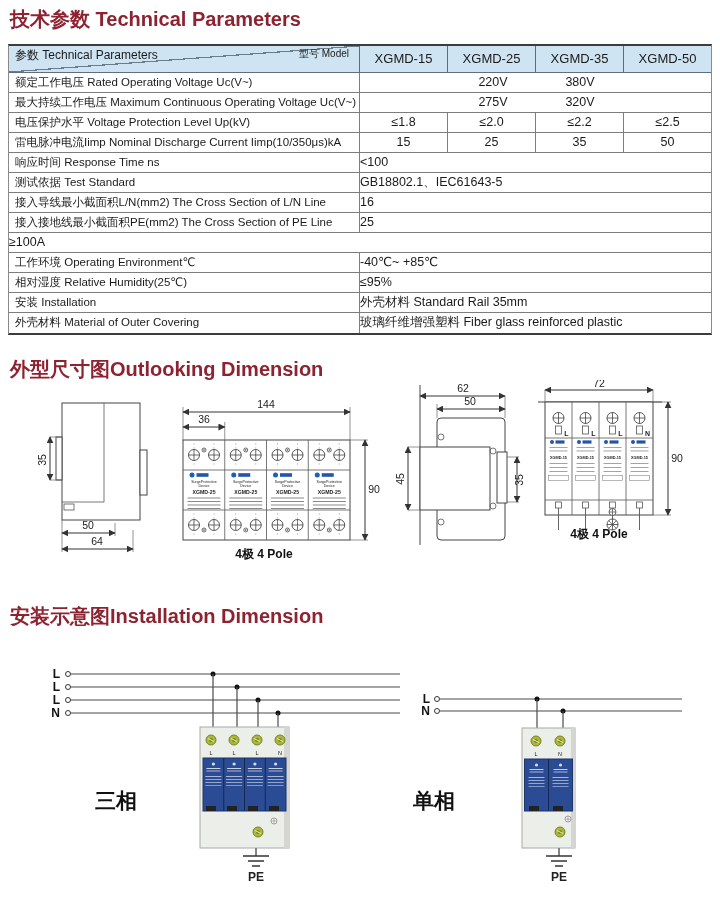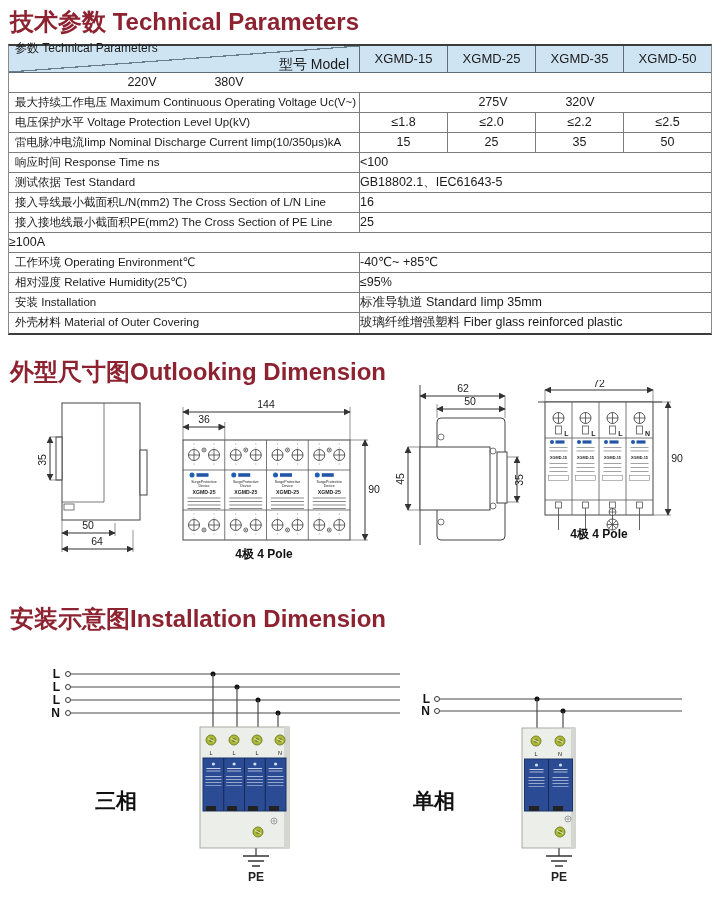--- a/index.html
+++ b/index.html
@@ -1,31 +1,31 @@
 <!DOCTYPE html>
 <html><head>
 <meta charset="utf-8">
 <style>
   html,body{margin:0;padding:0;background:#fff;}
   .page{position:relative;width:720px;height:897px;background:#ffffff;overflow:hidden;
         font-family:"Liberation Sans","DejaVu Sans",sans-serif;color:#1a1a1a;}
-  .sec-title{position:absolute;left:10px;font-size:24px;font-weight:bold;color:#8d2230;white-space:nowrap;}
+  .sec-title{position:absolute;left:10px;font-size:20px;font-weight:bold;color:#8d2230;white-space:nowrap;}
   #t1{top:6px;}
   #t2{top:356px;}
   #t3{top:603px;}
 
   
   .ptable{position:absolute;left:8px;top:44px;width:704px;box-sizing:border-box;
           border-top:2px solid #3c3c3c;border-bottom:2px solid #3c3c3c;
           border-left:1px solid #8a8a8a;border-right:1px solid #8a8a8a;}
   .thead{display:flex;height:26px;background:#cfe4f3;border-bottom:1px solid #5f6e7a;font-size:12px;}
   .hcorner{position:relative;width:351px;box-sizing:border-box;border-right:1px solid #5f6e7a;
      background-image:linear-gradient(to bottom right,transparent calc(50% - .6px),#6b7c8a calc(50% - .6px),#6b7c8a calc(50% + .6px),transparent calc(50% + .6px));}
-  .hcorner .param{position:absolute;left:6px;bottom:15px;font-size:12px;}
-  .hcorner .model{position:absolute;right:10px;top:10px;font-size:14px;}
+  .hcorner .param{position:absolute;left:6px;bottom:8px;font-size:12px;}
+  .hcorner .model{position:absolute;right:10px;top:1px;font-size:10px;}
   .hmodel{flex:1;text-align:center;line-height:26px;font-size:13px;border-left:1px solid #5f6e7a;box-sizing:border-box;}
   .hmodel.first{border-left:none;}
   .trow{display:flex;height:20px;border-bottom:1px solid #7d7d7d;box-sizing:border-box;}
   .trow:last-child{border-bottom:none;}
   .tlabel{width:351px;box-sizing:border-box;border-right:1px solid #7d7d7d;padding-left:6px;
           font-size:11.5px;line-height:19px;white-space:nowrap;overflow:hidden;}
   .tvals{position:relative;width:351px;display:flex;font-size:12.5px;}
   .tc{flex:1;text-align:center;line-height:19px;border-left:1px solid #7d7d7d;box-sizing:border-box;}
   .tc.first{border-left:none;}
   .tm{flex:1;text-align:left;line-height:19px;}
@@ -57,20 +57,21 @@
         <span class="param">参数 Technical Parameters</span>
         <span class="model">型号 Model</span>
       </div>
       <div class="hmodel first">XGMD-15</div>
       <div class="hmodel">XGMD-25</div>
       <div class="hmodel">XGMD-35</div>
       <div class="hmodel">XGMD-50</div>
     </div>
 
     <div class="trow">
+      <div class="tlabel">额定工作电压 Rated Operating Voltage Uc(V~)</div>
       <div class="tvals">
           <span class="v1">220V</span>
           <span class="v2">380V</span>
         </div>
     </div>
     <div class="trow">
       <div class="tlabel">最大持续工作电压 Maximum Continuous Operating Voltage Uc(V~)</div>
       <div class="tvals">
           <span class="v1">275V</span>
           <span class="v2">320V</span>
@@ -131,21 +132,21 @@
     </div>
     <div class="trow">
       <div class="tlabel">相对湿度 Relative Humidity(25℃)</div>
       <div class="tvals">
           <div class="tm">≤95%</div>
         </div>
     </div>
     <div class="trow">
       <div class="tlabel">安装 Installation</div>
       <div class="tvals">
-          <div class="tm">标准导轨道 Standard Iimp 35mm</div>
+          <div class="tm">外壳材料 Standard Rail 35mm</div>
         </div>
     </div>
     <div class="trow">
       <div class="tlabel">外壳材料 Material of Outer Covering</div>
       <div class="tvals">
           <div class="tm">玻璃纤维增强塑料 Fiber glass reinforced plastic</div>
         </div>
     </div>
   </div>
 

